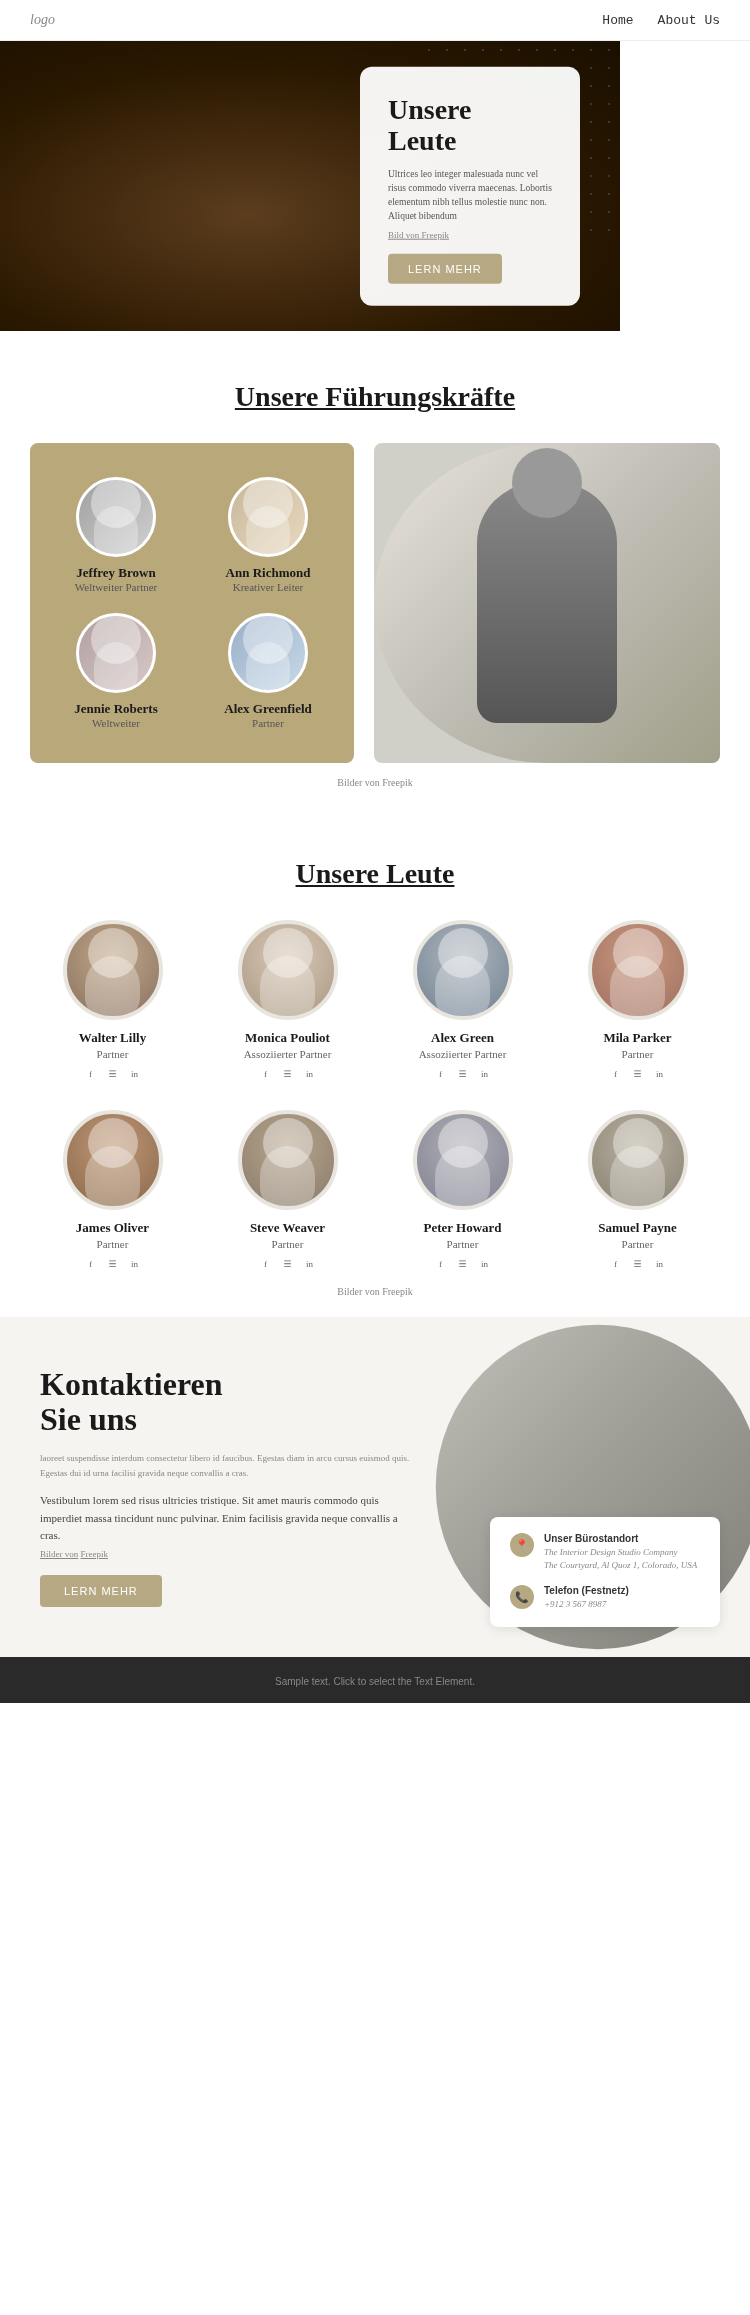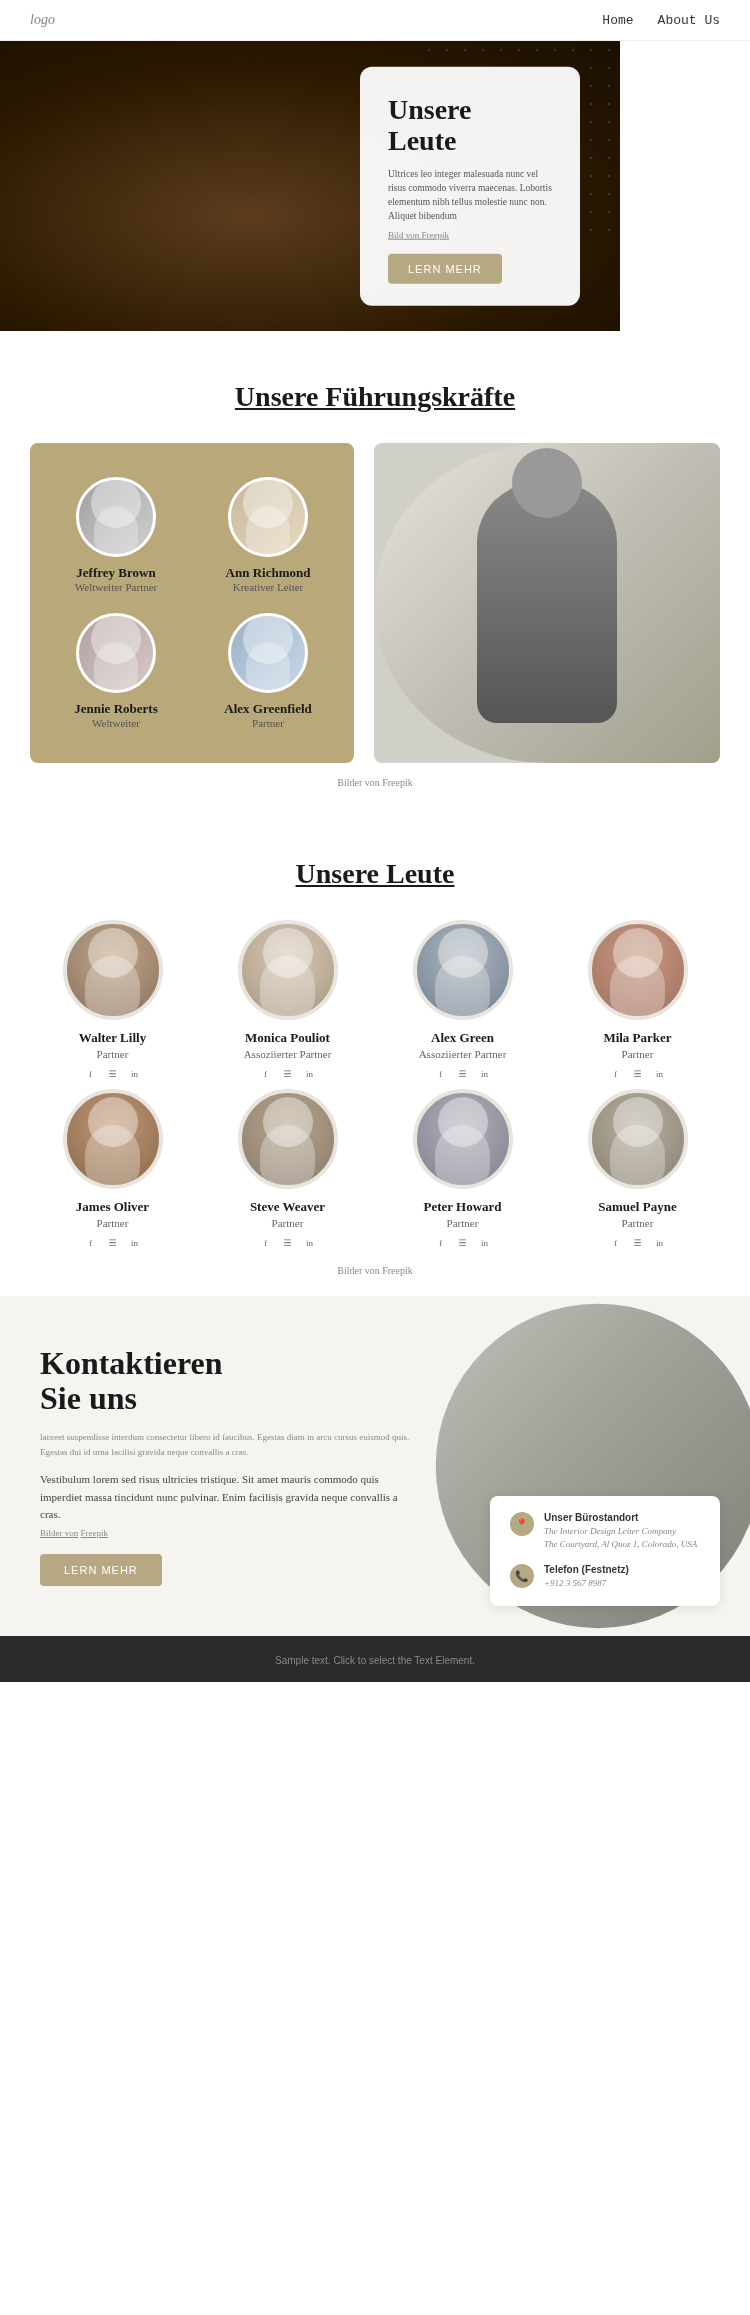--- a/index.html
+++ b/index.html
@@ -101,21 +101,21 @@
       background: #999; position: absolute; top: -35px; left: 50%; transform: translateX(-50%);
     }
 
     .freepik-caption {
       text-align: center; font-size: 10px; color: #888; margin-top: 14px;
     }
 
     
     .people-section { padding: 40px 30px 20px; }
     .people-grid {
-      display: grid; grid-template-columns: repeat(4, 1fr); gap: 7px 10px;
+      display: grid; grid-template-columns: repeat(4, 1fr); gap: 28px 10px;
       margin-bottom: 10px;
     }
     .person-card { text-align: center; }
     .person-avatar {
       width: 100px; height: 100px; border-radius: 50%; margin: 0 auto 10px;
       background: #d0ccc4;
       overflow: hidden;
       border: 4px solid #e8e4de;
     }
     
@@ -436,21 +436,21 @@
       <span>Freepik</span>
     </p>
     <button class="contact-btn">LERN MEHR</button>
   </div>
 
   <div class="contact-info-panel">
     <div class="contact-info-item">
       <div class="contact-icon">📍</div>
       <div>
         <div class="contact-info-label">Unser Bürostandort</div>
-        <div class="contact-info-text">The Interior Design Leiter Company</div>
+        <div class="contact-info-text">The Interior Design Studio Company</div>
         <div class="contact-info-text">The Courtyard, Al Quoz 1, Colorado, USA</div>
       </div>
     </div>
     <div class="contact-info-item">
       <div class="contact-icon">📞</div>
       <div>
         <div class="contact-info-label">Telefon (Festnetz)</div>
         <div class="contact-info-text">+912 3 567 8987</div>
       </div>
     </div>

